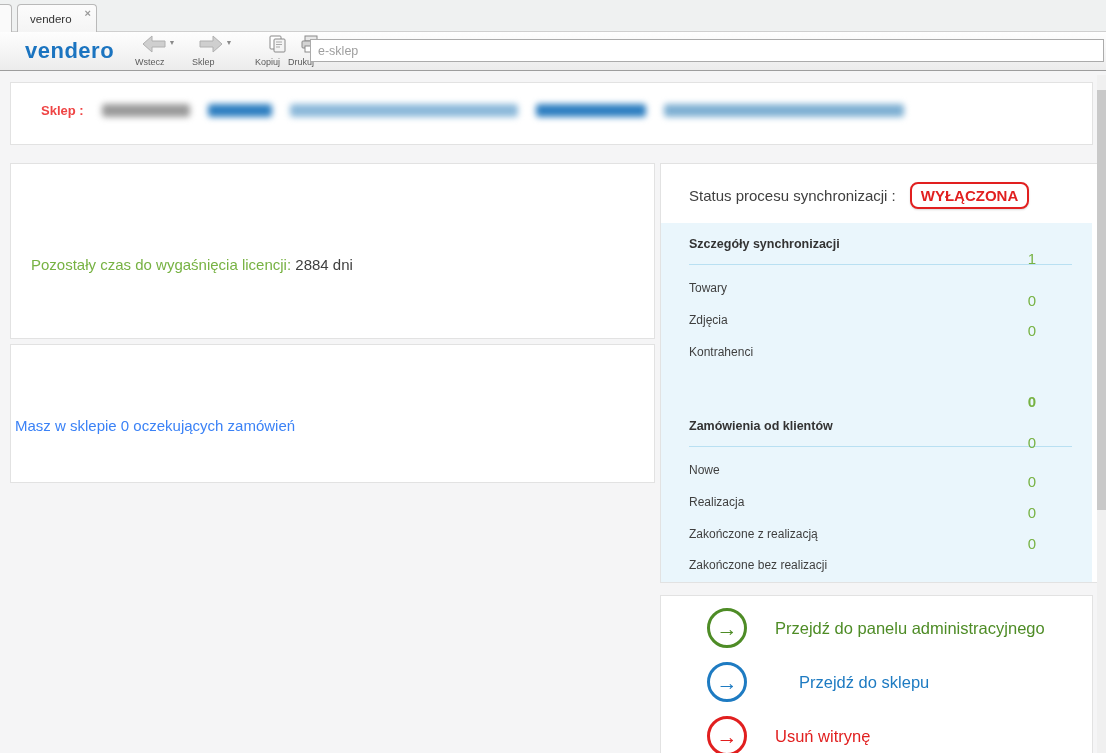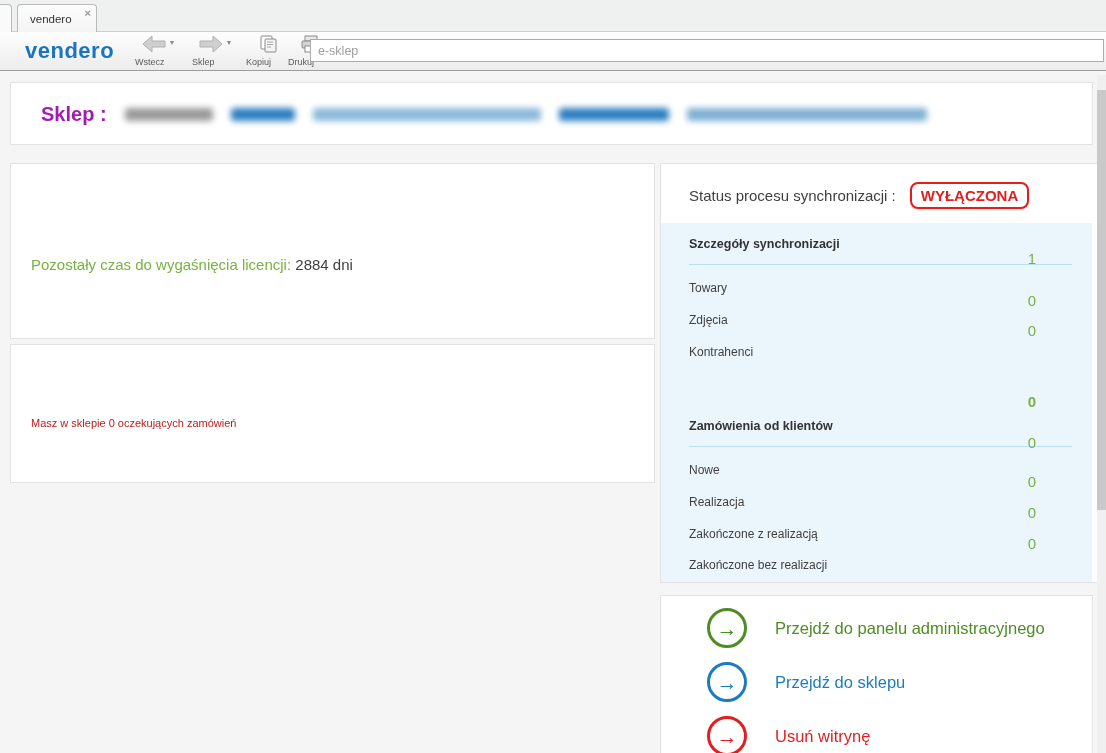--- a/index.html
+++ b/index.html
@@ -34,36 +34,36 @@
                border:1px solid #ababab; background:#fff; font-size:12.5px;
                padding:0 7px; color:#4d7c0f; font-family:"Liberation Sans",sans-serif; }
   .searchbox::placeholder { color:#9f9f9f; }
 
   
   .panel { position:absolute; background:#fff; border:1px solid #e2e2e2; }
 
   
   #shop-header { left:10px; top:82px; width:1083px; height:63px; }
   .shop-line { position:absolute; left:30px; top:20px; display:flex; align-items:center; gap:18px; }
-  .shop-label { color:#a21caf; font-weight:bold; font-size:20px; }
+  .shop-label { color:#ef4444; font-weight:bold; font-size:13px; }
   .blur-chip { height:13px; border-radius:3px; filter:blur(3px); }
   .chip-gray  { width:88px;  background:#9a9a9a; }
   .chip-blue1 { width:64px;  background:#2e7fc1; }
   .chip-lblue1{ width:228px; background:#8cb9da; }
   .chip-blue2 { width:110px; background:#2e7fc1; }
   .chip-lblue2{ width:240px; background:#7fb0d3; }
 
   
   #license-panel { left:10px; top:163px; width:645px; height:176px; }
   .lic-line { position:absolute; left:20px; font-size:15px; color:#3f3f3f; white-space:nowrap; }
   .line1 { top:60px; } .line2 { top:92px; }
   .green { color:#77b243; }
 
   #orders-panel { left:10px; top:344px; width:645px; height:139px; }
-  .orders-msg { position:absolute; left:20px; top:72px; font-size:11px; color:#b91c1c; }
+  .orders-msg { position:absolute; left:4px; top:72px; font-size:15px; color:#3b82f6; }
 
   
   #sync-panel { left:660px; top:163px; width:503px; height:420px; }
   .status-row { position:absolute; left:28px; top:18px; display:flex; align-items:center; gap:14px; }
   .status-label { font-size:15px; color:#3f3f3f; }
   .status-badge { font-size:15px; font-weight:bold; color:#e11f1f;
                   border:2px solid #e11f1f; border-radius:8px; padding:3px 9px;
                   background:#fff; box-shadow:0 1px 2px rgba(0,0,0,.15); }
   .sync-blue { position:absolute; left:0; top:59px; width:431px; height:359px;
                background:#eaf6fc; }
@@ -78,21 +78,21 @@
   .action-row { position:absolute; left:46px; display:flex; align-items:center; gap:28px;
                 cursor:pointer; }
   .a1 { top:12px; } .a2 { top:66px; } .a3 { top:120px; }
   .action-circle { width:40px; height:40px; border-radius:50%; border:3px solid;
                    display:flex; align-items:center; justify-content:center;
                    font-size:21px; line-height:1; background:#fff; }
   .action-label { font-size:16.5px; }
   .c-green  { border-color:#4e8c26; color:#4e8c26; }
   .t-green  { color:#4e8c26; }
   .c-blue   { border-color:#1e7bc2; color:#1e7bc2; }
-  .t-blue   { color:#1e7bc2; }
+  .t-blue   { color:#1e7bc2;margin-left:24px; }
   .c-red    { border-color:#e11f1f; color:#e11f1f; }
   .t-red    { color:#e11f1f; }
 
   
   .scrollbar { position:absolute; right:0; top:75px; width:9px; height:678px; background:#f0f0f0; }
   .scroll-thumb { position:absolute; left:0; top:15px; width:9px; height:420px; background:#c9c9c9; }
 </style>
 </head>
 <body>
 
@@ -124,21 +124,21 @@
       <span>
         <svg width="26" height="20" viewBox="0 0 26 20">
             <path d="M15 2 L24 10 L15 18 L15 13 H2 V7 H15 Z" fill="#cfcfcf" stroke="#b0b0b0"></path>
           </svg>
       </span>
       <span class="caret">▼</span>
     </div>
     <span class="tlabel">Sklep</span>
   </div>
 
-  <div class="tbtn" style="left:246px">
+  <div class="tbtn" style="left:255px">
     <div class="icon-row">
       <span>
         <svg width="22" height="20" viewBox="0 0 22 20">
           <rect x="3" y="2" width="11" height="13" rx="1" fill="#fff" stroke="#8a8a8a"></rect>
           <rect x="7" y="5" width="11" height="13" rx="1" fill="#f4f4f4" stroke="#8a8a8a"></rect>
           <path d="M9 8 H15 M9 10.5 H15 M9 13 H13" stroke="#aaa" stroke-width="1"></path>
         </svg>
       </span>
     </div>
     <span class="tlabel">Kopiuj</span>

